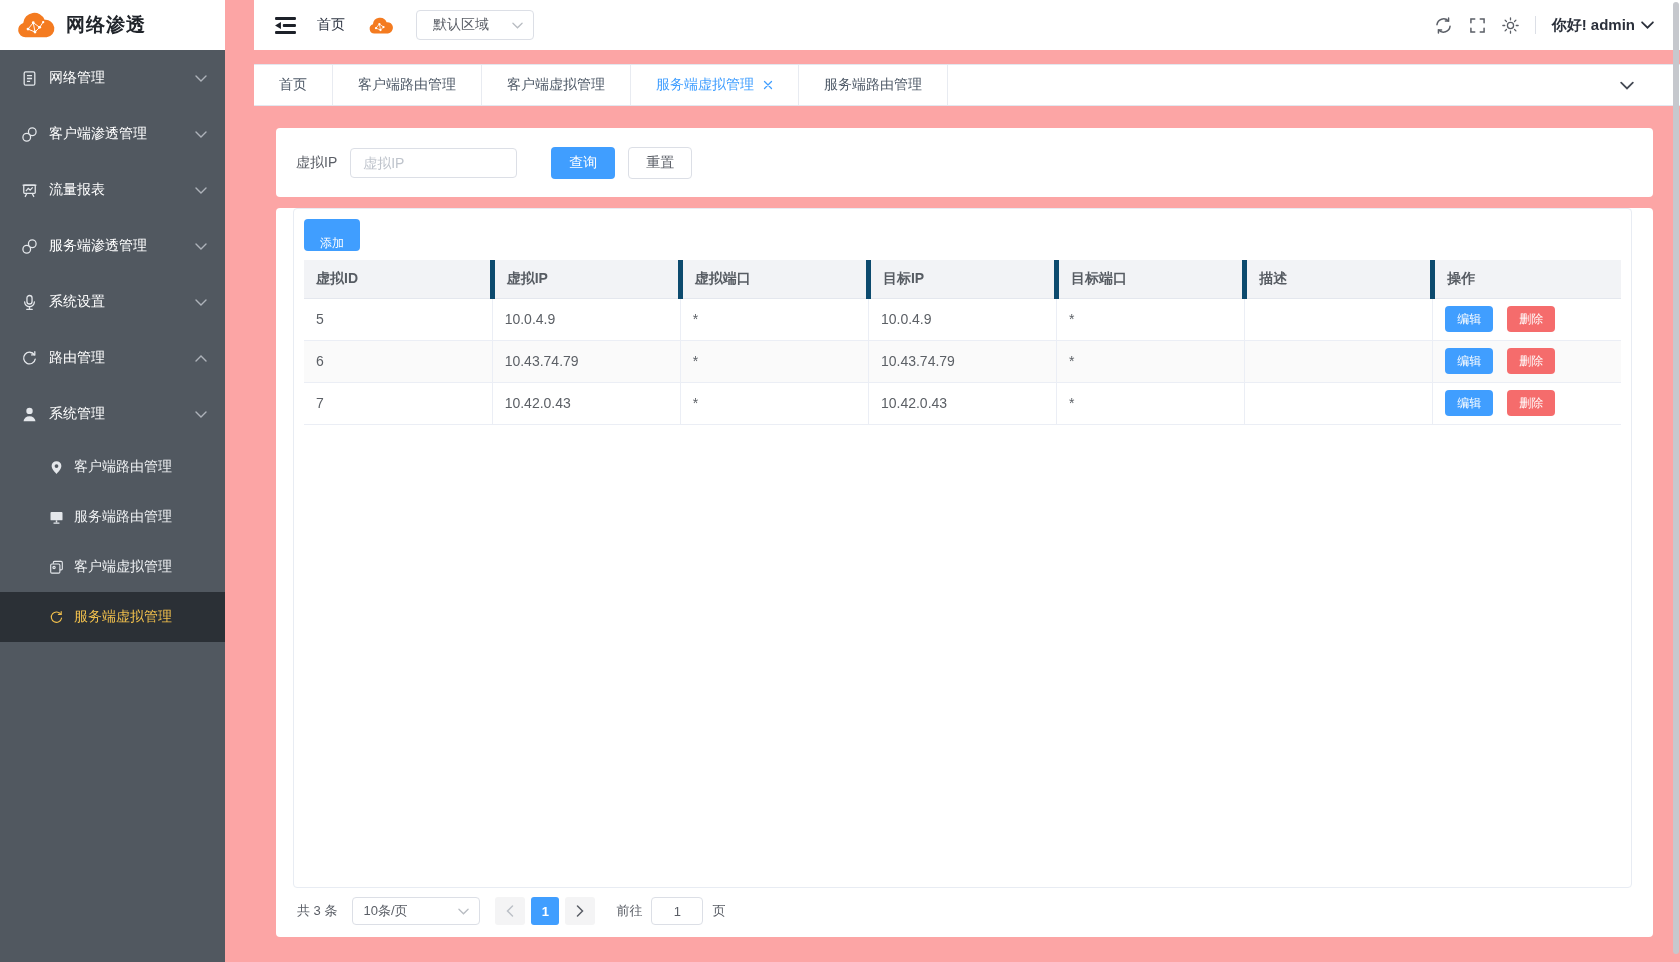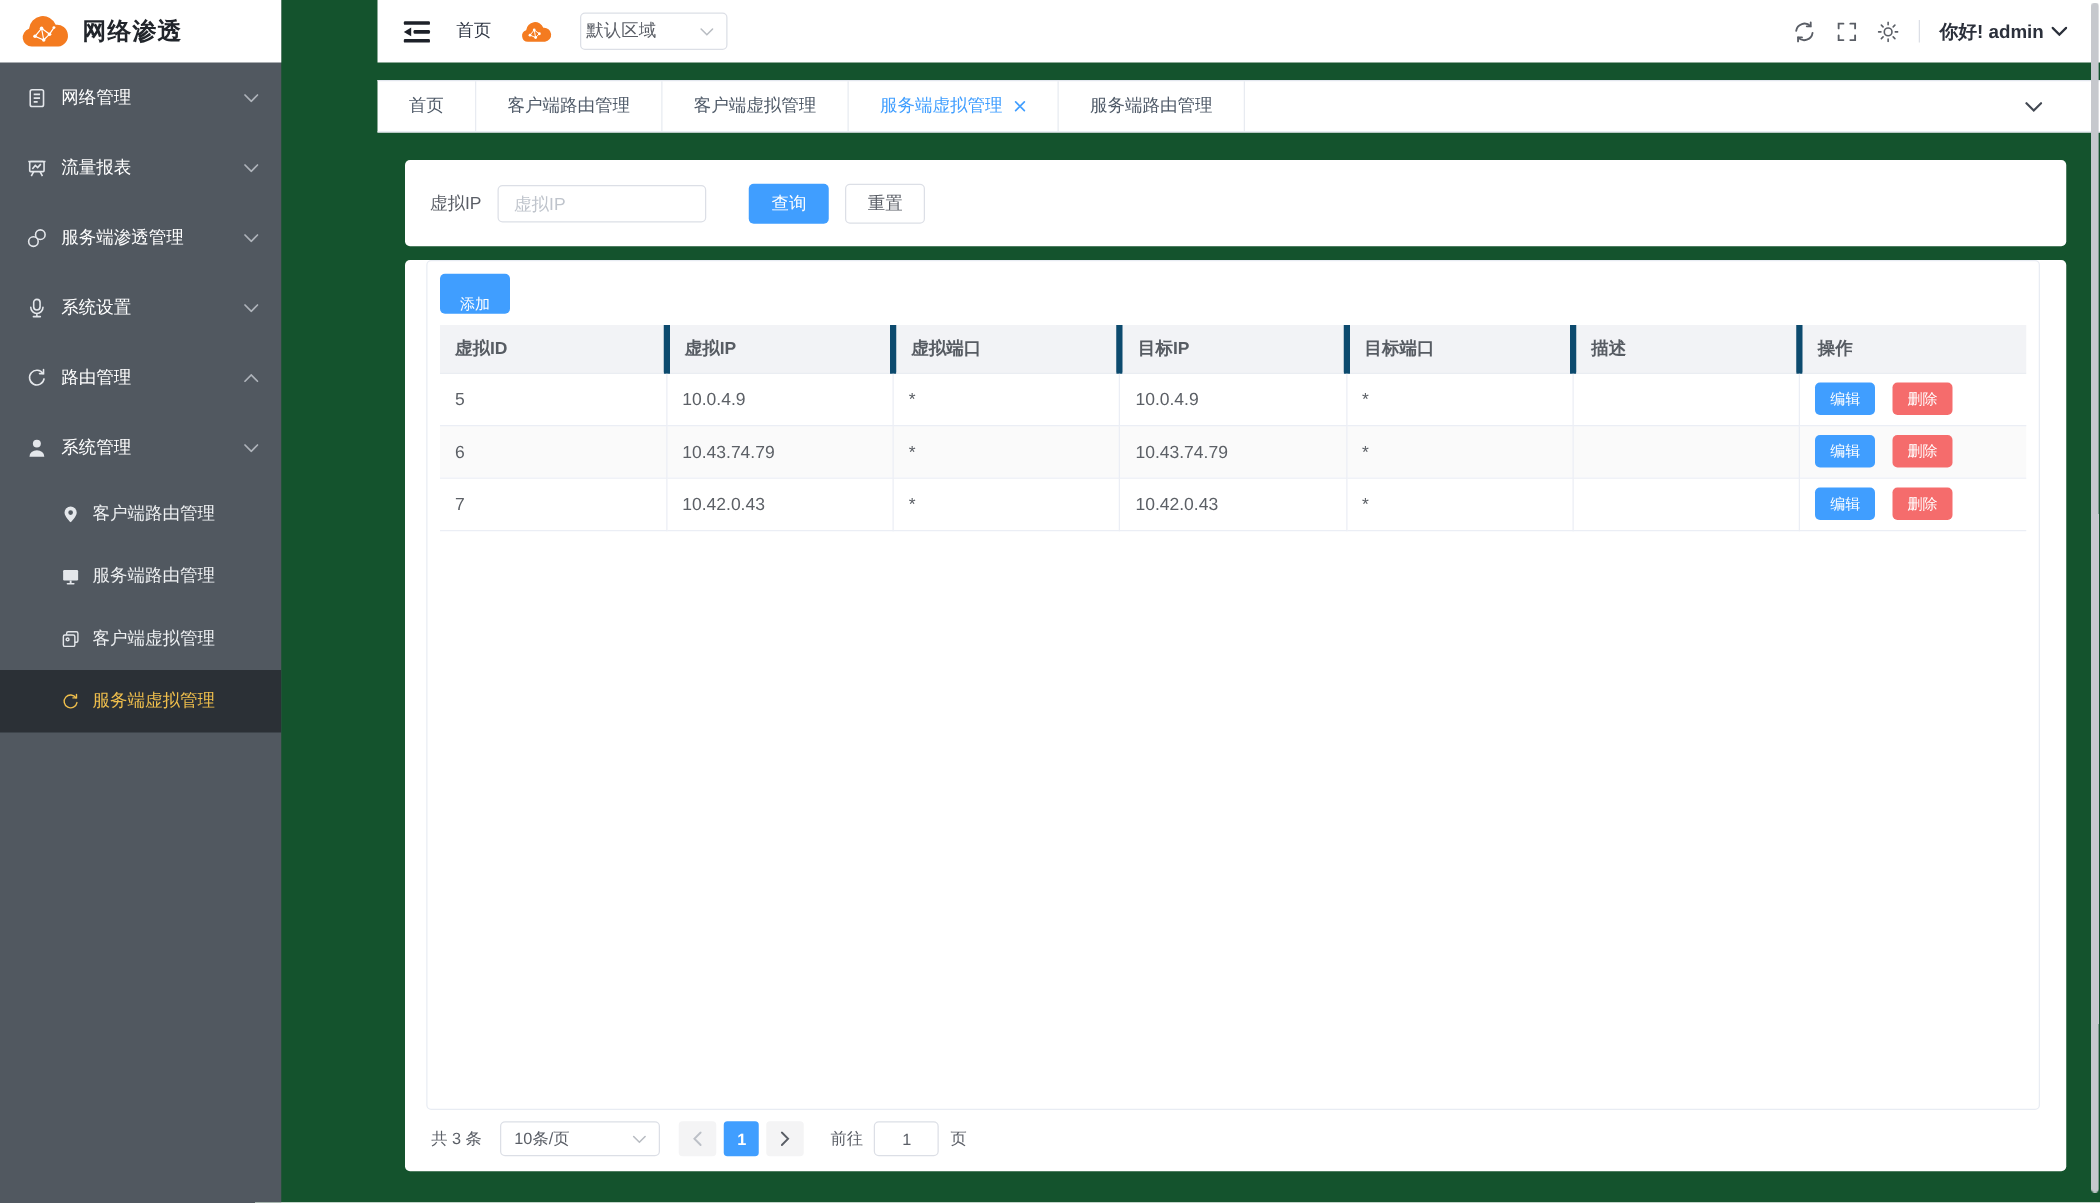--- a/index.html
+++ b/index.html
@@ -1,19 +1,19 @@
 <!DOCTYPE html>
 <html><head>
 <meta charset="utf-8">
 <style>
   * { box-sizing: border-box; margin: 0; padding: 0; }
   html,body { width:1680px; height:962px; overflow:hidden; }
   body { font-family:"Liberation Sans","DejaVu Sans",sans-serif; font-size:14px; color:#5a5e66; }
 
-  .app { display:flex; width:1680px; height:962px; background:#14532d;gap:48px; }
+  .app { display:flex; width:1680px; height:962px; background:#fca5a5; }
 
   
   .sidebar { width:225px; min-width:225px; background:#515860; display:flex; flex-direction:column; }
   .logo-bar { height:50px; background:#fff; display:flex; align-items:center; padding-left:14px; gap:10px; }
   .logo-title { font-size:19px; font-weight:bold; color:#21252b; letter-spacing:1px; white-space:nowrap; }
   .menu { flex:1; overflow:hidden; }
   .menu-item { height:56px; display:flex; align-items:center; padding:0 18px 0 20px; color:#fff; cursor:pointer; }
   .mi-icon { width:18px; height:18px; margin-right:11px; display:flex; align-items:center; justify-content:center; color:#e4e7eb; flex:none; }
   .menu-item .label { flex:1; white-space:nowrap; overflow:hidden; }
   .chev { color:#aeb3ba; display:flex; align-items:center; }
@@ -24,21 +24,21 @@
   .sub-item.active .mi-icon { color:#f0bf4c; }
 
   
   .main { flex:1; min-width:0; display:flex; flex-direction:column;margin-left:29px; }
 
   .navbar { height:50px; background:#fff; display:flex; align-items:center; padding:0 26px 0 12px; }
   .collapse-btn { display:flex; align-items:center; padding:4px 8px; cursor:pointer; }
   .crumb { margin-left:12px; font-size:14px; color:#2d3442; }
   .nav-cloud { margin-left:22px; display:flex; align-items:center; }
   .region-select { margin-left:22px; height:30px; min-width:118px; border:1px solid #dcdfe6; border-radius:4px;
-                   display:flex; align-items:center; justify-content:space-between; padding:0 10px 0 4px;
+                   display:flex; align-items:center; justify-content:space-between; padding:0 10px 0 16px;
                    color:#5a5e66; cursor:pointer; gap:18px; background:#fff; }
   .nav-right { margin-left:auto; display:flex; align-items:center; gap:16px; color:#5a5e66;justify-content:center; }
   .nav-icon { display:flex; align-items:center; cursor:pointer; color:#5a5e66; }
   .v-divider { width:1px; height:18px; background:#dcdfe6; }
   .user-box { display:flex; align-items:center; gap:6px; cursor:pointer; }
   .greeting { font-size:15px; font-weight:600; color:#2b303b; white-space:nowrap; }
 
   .tabsbar { height:42px; margin-top:14px; background:#fff; border-top:1px solid #e3e7ef; border-bottom:1px solid #e3e7ef;
              display:flex; position:relative; }
   .tab { display:flex; align-items:center; padding:0 25px; color:#4f5a68; border-right:1px solid #e8ebf1; cursor:pointer; white-space:nowrap; }
@@ -124,20 +124,34 @@
           </svg>
         </span>
         <span class="label">网络管理</span>
         <span class="chev">
           <svg width="12" height="7" viewBox="0 0 12 7" fill="none" stroke="currentColor" stroke-width="1.4" stroke-linecap="round">
               <path d="M1 1l5 5 5-5"></path>
             </svg>
         </span>
       </div>
 
+      <div class="menu-item">
+        <span class="mi-icon">
+          <svg width="17" height="17" viewBox="0 0 16 16" fill="none" stroke="currentColor" stroke-width="1.2">
+            <circle cx="5.4" cy="10.6" r="3.6"></circle>
+              <circle cx="10.6" cy="5.4" r="3.6"></circle>
+          </svg>
+        </span>
+        <span class="label">客户端渗透管理</span>
+        <span class="chev">
+          <svg width="12" height="7" viewBox="0 0 12 7" fill="none" stroke="currentColor" stroke-width="1.4" stroke-linecap="round">
+              <path d="M1 1l5 5 5-5"></path>
+            </svg>
+        </span>
+      </div>
 
       <div class="menu-item">
         <span class="mi-icon">
           <svg width="17" height="17" viewBox="0 0 16 16" fill="none" stroke="currentColor" stroke-width="1.2">
             <path d="M1.5 3h13"></path>
               <rect x="2.6" y="3" width="10.8" height="7.6" rx="0.8"></rect>
             <path d="M4.6 8.6 6.8 6l1.8 1.6 2.4-2.6"></path>
             <path d="M5.6 10.6 3.8 14M10.4 10.6l1.8 3.4"></path>
           </svg>
         </span>

